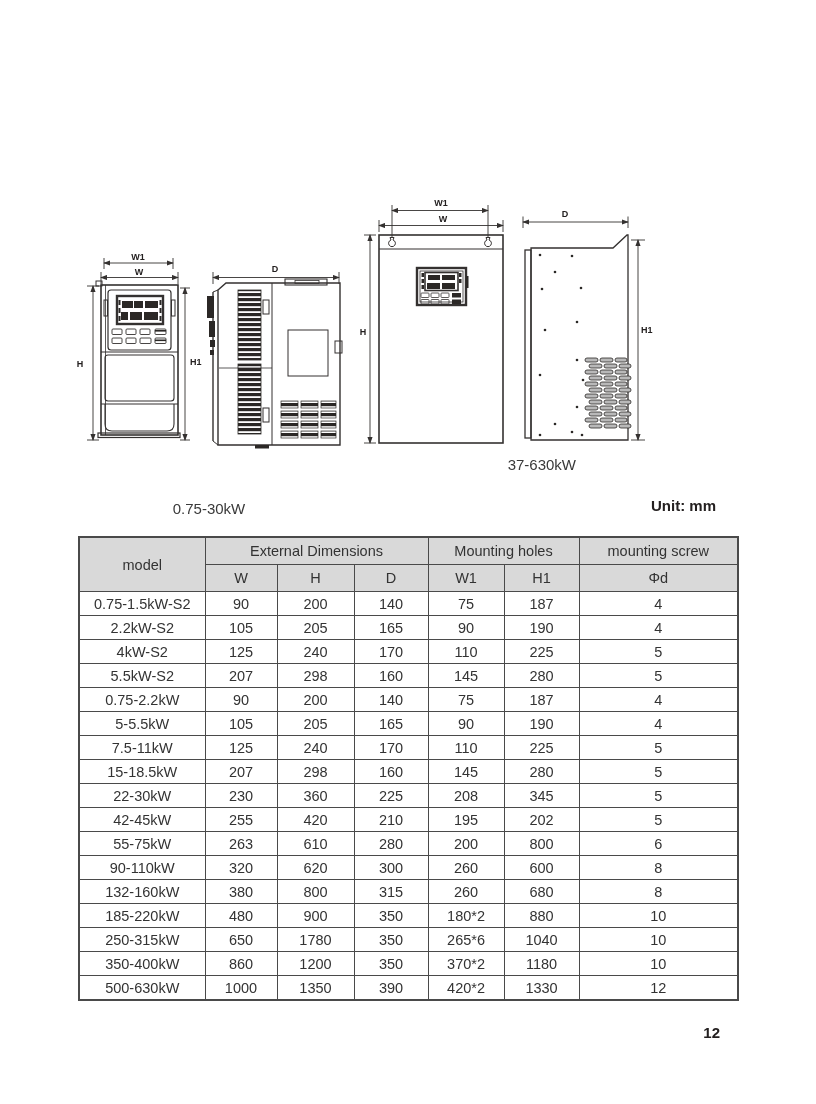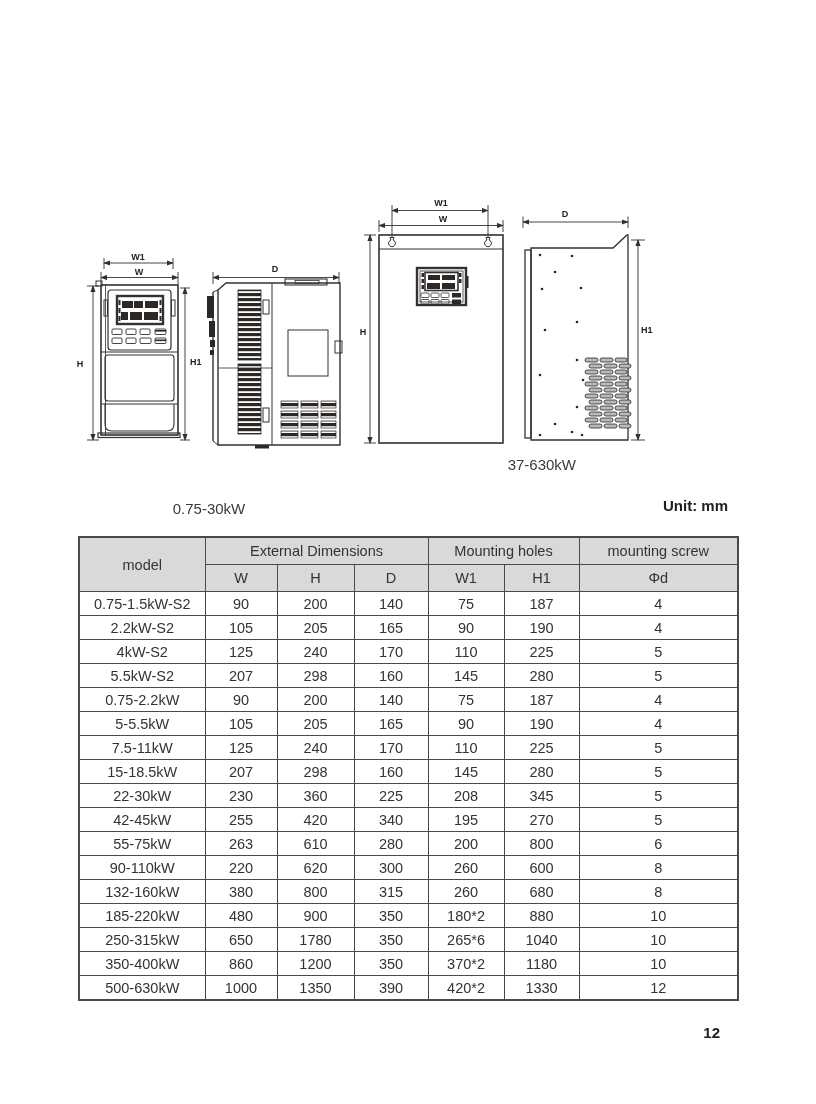--- a/index.html
+++ b/index.html
@@ -14,21 +14,21 @@
   .doc-title{
     position:absolute; left:74px; top:133px; width:680px;
     font-size:17.5px; font-weight:bold; color:#221e1c; letter-spacing:0.1px;
   }
   .drawing{position:absolute;}
   .caption{
     position:absolute; width:120px; text-align:center;
     font-size:15px; color:#3a3a3a;
   }
   .unit-label{
-    position:absolute; left:572px; top:497px; width:156px; text-align:right;
+    position:absolute; left:560px; top:497px; width:156px; text-align:right;
     font-size:15px; font-weight:bold; color:#242020;
   }
   .page-number{
     position:absolute; left:620px; top:1024px; width:100px; text-align:right;
     font-size:15px; font-weight:bold; color:#242020;
   }
   table.size-table{
     position:absolute; left:78px; top:536px; width:659px;
     border-collapse:collapse; table-layout:fixed;
     font-size:14.5px; color:var(--text);
@@ -408,37 +408,37 @@
           <td>360</td>
           <td>225</td>
           <td>208</td>
           <td>345</td>
           <td>5</td>
         </tr>
         <tr>
           <td>42-45kW</td>
           <td>255</td>
           <td>420</td>
-          <td>340</td>
+          <td>210</td>
           <td>195</td>
-          <td>270</td>
+          <td>202</td>
           <td>5</td>
         </tr>
         <tr>
           <td>55-75kW</td>
           <td>263</td>
           <td>610</td>
           <td>280</td>
           <td>200</td>
           <td>800</td>
           <td>6</td>
         </tr>
         <tr>
           <td>90-110kW</td>
-          <td>220</td>
+          <td>320</td>
           <td>620</td>
           <td>300</td>
           <td>260</td>
           <td>600</td>
           <td>8</td>
         </tr>
         <tr>
           <td>132-160kW</td>
           <td>380</td>
           <td>800</td>

